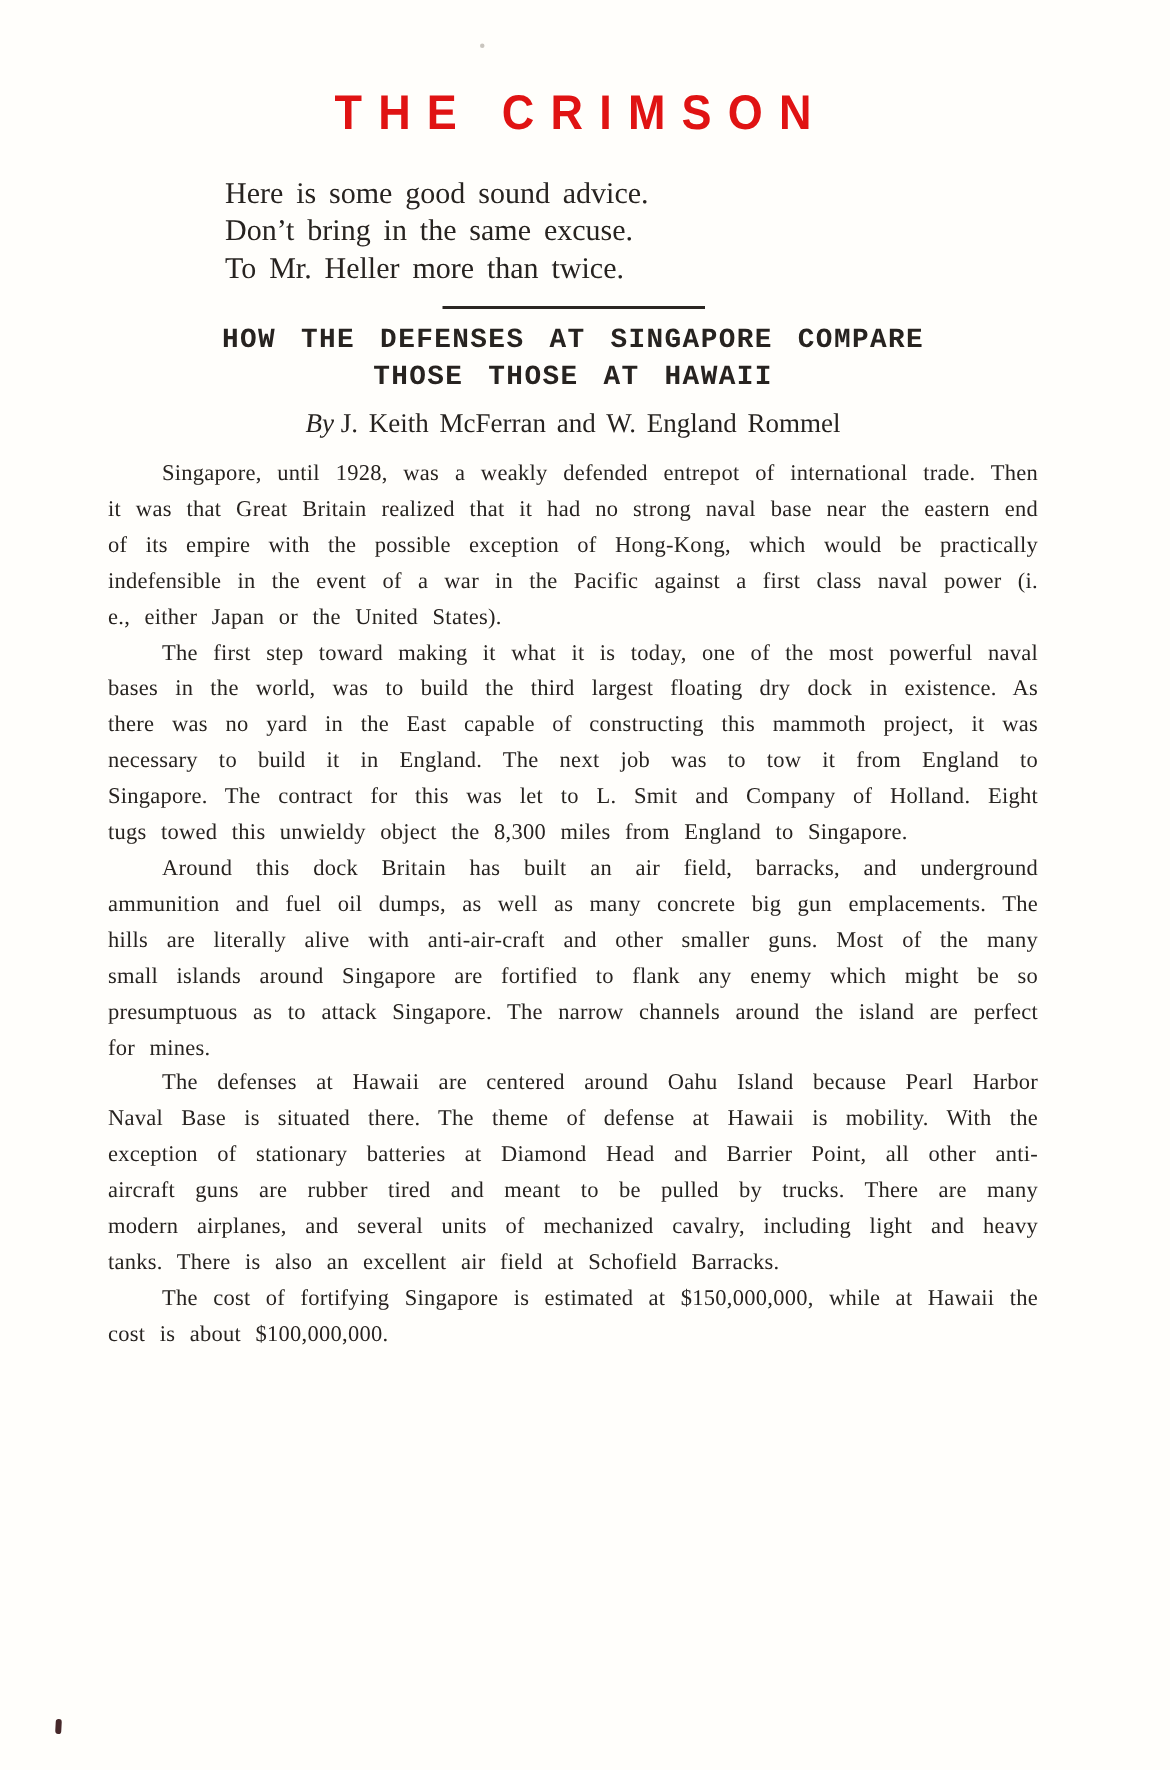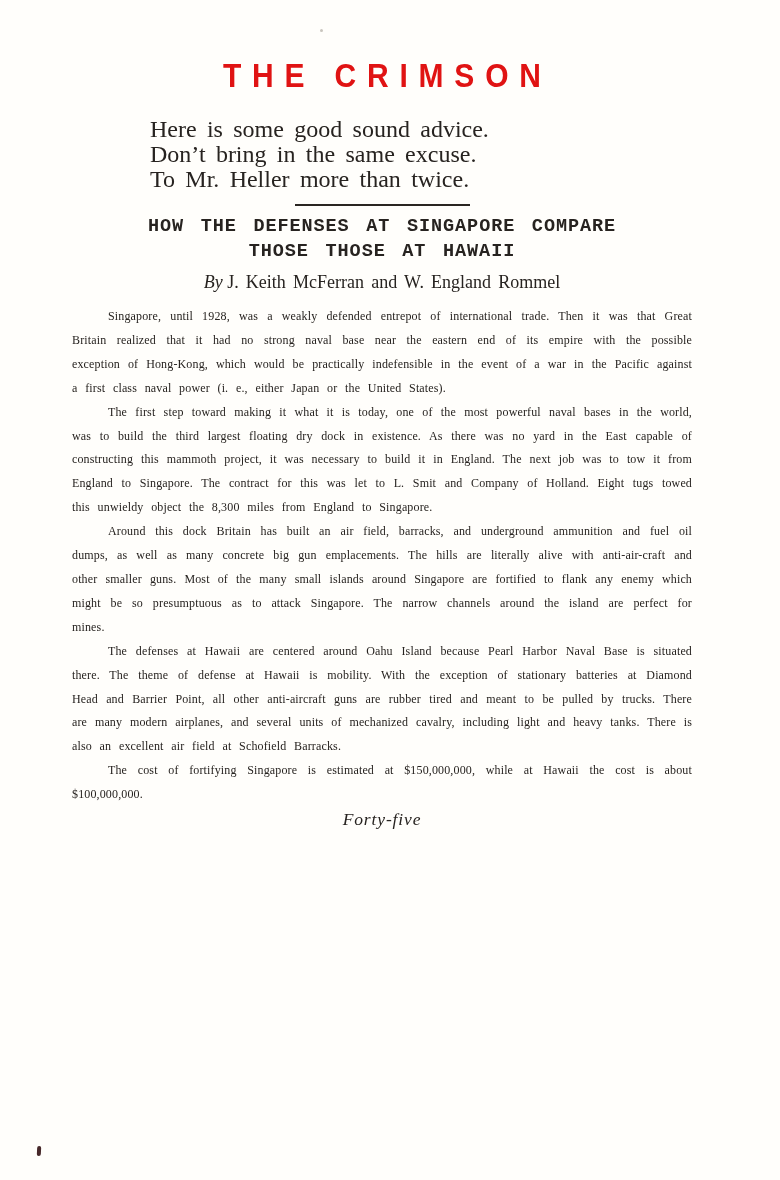--- a/index.html
+++ b/index.html
@@ -26,21 +26,21 @@
     font-size: 30px;
     line-height: 36px;
     letter-spacing: 0.36em;
     text-indent: 0.36em;
     color: var(--masthead-red, #e01313);
     transform: scaleY(1.08);
     transform-origin: top center;
   }
   .verse {
     margin: 24px 0 12px 78px;
-    font-size: 24px;
+    font-size: 20px;
     line-height: 25px;
     word-spacing: 0.18em;
   }
   .verse p { margin: 0; }
   .divider {
     width: 175px;
     border: none;
     border-top: 2px solid #2a2622;
     margin: 12px auto 0 auto;
   }
@@ -56,21 +56,21 @@
   }
   .byline {
     margin: 8px 0 0 0;
     text-align: center;
     font-size: 18px;
     word-spacing: 0.15em;
   }
   .byline .by { font-style: italic; padding-right: 0.25em; text-align: right; }
   .body-text {
     margin-top: 12px;
-    font-size: 12px;
+    font-size: 15px;
     line-height: 23.9px;
     text-align: justify;
     word-spacing: 0.38em;
     letter-spacing: 0.012em;
     hyphens: none;
   }
   .body-text p {
     margin: 0;
     text-indent: 36px;
   }
@@ -127,18 +127,17 @@
   </p>
 
   <div class="body-text">
     <p>Singapore, until 1928, was a weakly defended entrepot of international trade.  Then it was that Great Britain realized that it had no strong naval base near the eastern end of its empire with the possible exception of Hong-Kong, which would be practically indefensible in the event of a war in the Pacific against a first class naval power (i. e., either Japan or the United States).</p>
     <p>The first step toward making it what it is today, one of the most powerful naval bases in the world, was to build the third largest floating dry dock in existence.  As there was no yard in the East capable of constructing this mammoth project, it was necessary to build it in England.  The next job was to tow it from England to Singapore.  The contract for this was let to L. Smit and Company of Holland.  Eight tugs towed this unwieldy object the 8,300 miles from England to Singapore.</p>
     <p>Around this dock Britain has built an air field, barracks, and underground ammunition and fuel oil dumps, as well as many concrete big gun emplacements.  The hills are literally alive with anti-air-craft and other smaller guns.  Most of the many small islands around Singapore are fortified to flank any enemy which might be so presumptuous as to attack Singapore. The narrow channels around the island are perfect for mines.</p>
     <p>The defenses at Hawaii are centered around Oahu Island because Pearl Harbor Naval Base is situated there.  The theme of defense at Hawaii is mobility.  With the exception of stationary batteries at Diamond Head and Barrier Point, all other anti-aircraft guns are rubber tired and meant to be pulled by trucks.  There are many modern airplanes, and several units of mechanized cavalry, including light and heavy tanks.  There is also an excellent air field at Schofield Barracks.</p>
     <p>The cost of fortifying Singapore is estimated at $150,000,000, while at Hawaii the cost is about $100,000,000.</p>
   </div>
 
-  <p class="folio">Forty-five</p>
 
   <div class="ink-speck"></div>
   <div class="dust-dot"></div>
 
 </div>
 
 </body></html>

